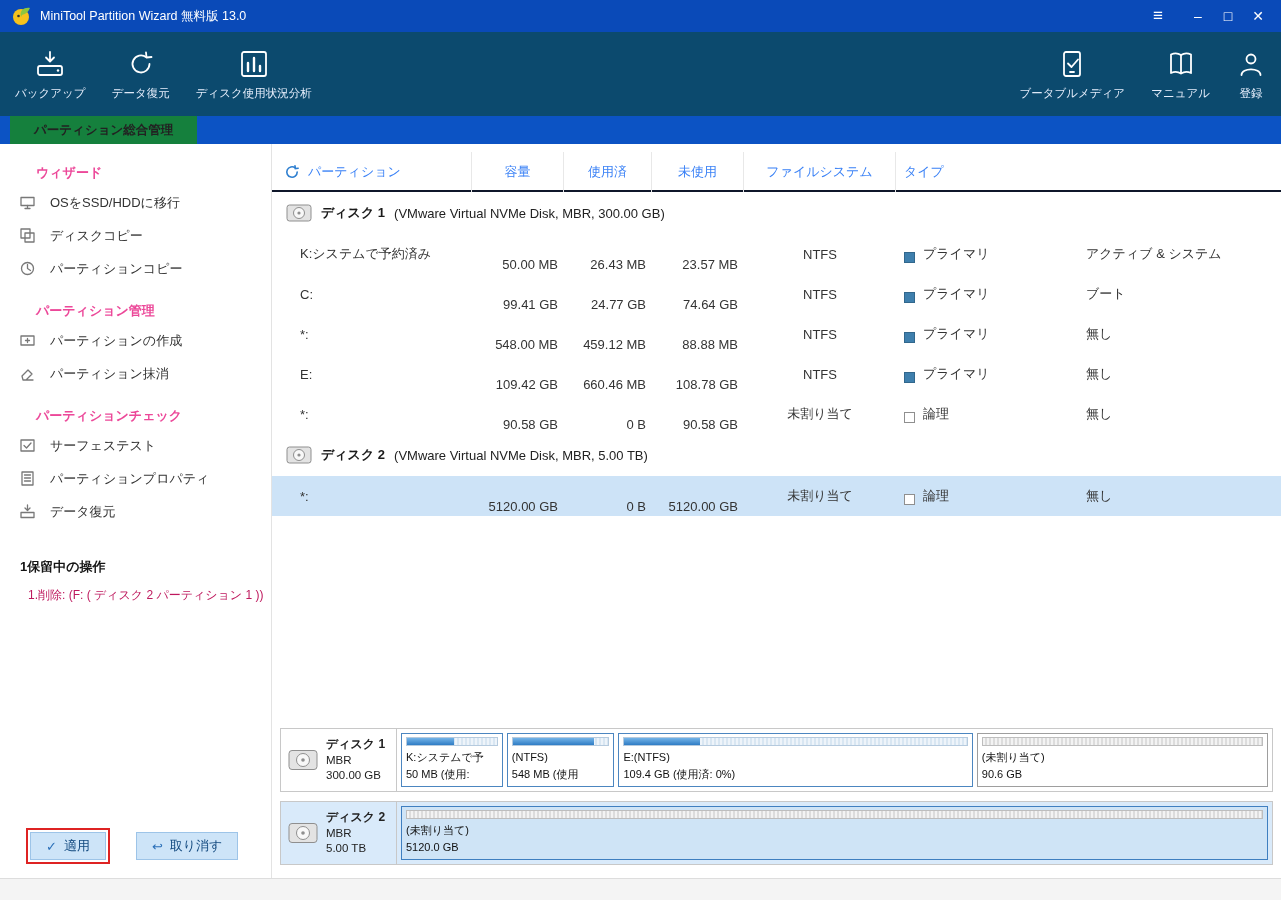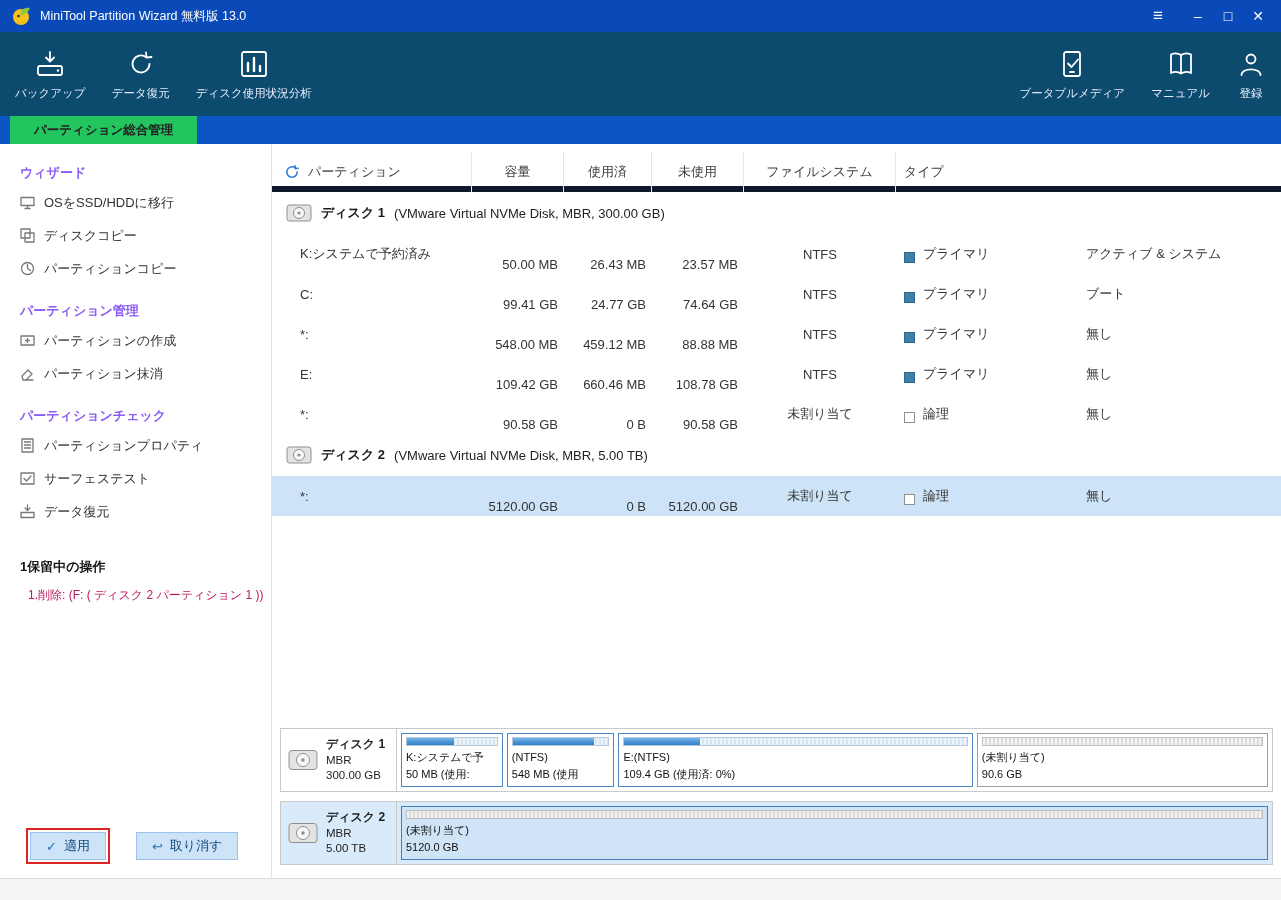--- a/index.html
+++ b/index.html
@@ -17,44 +17,44 @@
   
   .toolbar { height:84px; background:#0c4a6e; display:flex; align-items:center; padding:0 2px; }
   .tool-item { display:flex; flex-direction:column; align-items:center; justify-content:center; padding:0 13px; height:100%; cursor:default; }
   .tool-item .ticon { height:32px; display:flex; align-items:flex-end; }
   .tool-item .tlabel { margin-top:7px; font-size:11.5px; color:#e6eefc; white-space:nowrap; }
   .tool-spacer { flex:1; }
   svg.ti { stroke:#fff; fill:none; stroke-width:1.8; stroke-linecap:round; stroke-linejoin:round; }
 
   
   .tabbar { height:28px; background:#0c53c4; display:flex; align-items:flex-end; padding-left:10px; }
-  .tab { background:#22c55e; height:28px; line-height:28px; padding:0 24px; font-size:12.5px; font-weight:bold; color:#222; white-space:nowrap; }
+  .tab { background:#15803d; height:28px; line-height:28px; padding:0 24px; font-size:12.5px; font-weight:bold; color:#222; white-space:nowrap; }
 
   
   .main { display:flex; height:734px; background:#fff; }
 
   
   .sidebar { width:272px; flex:none; border-right:1px solid #e3e3e3; position:relative; padding:12px 8px 0 20px; }
-  .section-title { font-weight:bold; color:#8b5cf6; margin:17px 0 4px; white-space:nowrap; }
+  .section-title { font-weight:bold; color:#ec4899; margin:17px 16px 4px; white-space:nowrap; }
   .section-title:first-child { margin-top:8px; }
-  .side-item { display:flex; align-items:center; gap:9px; padding:7.5px 0; color:#333; white-space:nowrap; cursor:default; }
+  .side-item { display:flex; align-items:center; gap:15px; padding:7.5px 0; color:#333; white-space:nowrap; cursor:default; }
   svg.si { stroke:#787878; fill:none; stroke-width:1.3; stroke-linecap:round; stroke-linejoin:round; flex:none; }
   .pending-title { font-weight:bold; color:#151515; margin-top:30px; white-space:nowrap; }
   .pending-item { font-size:12px; color:#be185d; margin-top:11px; padding-left:8px; white-space:nowrap; }
   .side-buttons { position:absolute; left:26px; bottom:14px; display:flex; align-items:center; }
   .apply-wrap { border:2px solid #de2323; padding:2px; }
   .btn { display:flex; align-items:center; gap:7px; background:#cde4f8; border:1px solid #9dc4e8; padding:4px 15px; font-size:13px; color:#12497f; white-space:nowrap; cursor:default; }
   .btn .bglyph { color:#2a6fb8; font-size:13px; }
   .undo-margin { margin-left:26px; }
 
   
   .content { flex:1; display:flex; flex-direction:column; min-width:0; }
   .table-area { flex:1; overflow:hidden; padding-top:8px; }
   .t-header, .t-row { display:grid; grid-template-columns:192px 92px 88px 92px 152px 182px minmax(0,1fr); padding:0 10px 0 8px; }
-  .t-header { height:40px; border-bottom:6px solid #0f172a; color:#404040; }
+  .t-header { height:40px; border-bottom:2px solid #0f172a; color:#3b82f6; }
   .t-header > div { border-right:1px solid #e8e8e8; height:40px; display:flex; align-items:center; justify-content:center; white-space:nowrap; overflow:hidden; }
   .t-header > div.hl { justify-content:flex-start; padding-left:8px; }
   .t-header > div.hp { justify-content:flex-start; padding-left:4px; gap:8px; }
   .t-header > div:last-child { border-right:none; }
   .t-row { height:40px; align-items:center; }
   .t-row.selected { background:#cde3f7; }
   .cell-part { padding-left:20px; white-space:nowrap; overflow:hidden; }
   .cell-num { text-align:right; padding-right:6px; white-space:nowrap;margin-top:20px; }
   .cell-fs { text-align:center; white-space:nowrap; }
   .cell-type { display:flex; align-items:flex-end; gap:8px; padding-left:8px; white-space:nowrap; }
@@ -206,31 +206,31 @@
     <div class="side-item">
       <svg class="si" width="15" height="15" viewBox="0 0 15 15">
           <path d="M2 10 l6 -6 4 4 -6 6 H3 Z M6 14 h7"></path>
         </svg>
       <span>パーティション抹消</span>
     </div>
 
     <div class="section-title">パーティションチェック</div>
     <div class="side-item">
       <svg class="si" width="15" height="15" viewBox="0 0 15 15">
+          <rect x="1" y="2" width="13" height="11"></rect>
+          <path d="M4 7.5 l2.5 2.5 L11 5"></path>
+        </svg>
+      <span>サーフェステスト</span>
+    </div>
+    <div class="side-item">
+      <svg class="si" width="15" height="15" viewBox="0 0 15 15">
           <rect x="2" y="1" width="11" height="13"></rect>
           <path d="M4.5 4 h6 M4.5 7 h6 M4.5 10 h6"></path>
         </svg>
       <span>パーティションプロパティ</span>
-    </div>
-    <div class="side-item">
-      <svg class="si" width="15" height="15" viewBox="0 0 15 15">
-          <rect x="1" y="2" width="13" height="11"></rect>
-          <path d="M4 7.5 l2.5 2.5 L11 5"></path>
-        </svg>
-      <span>サーフェステスト</span>
     </div>
     <div class="side-item">
       <svg class="si" width="15" height="15" viewBox="0 0 15 15">
           <rect x="1" y="8.5" width="13" height="5"></rect>
           <path d="M7.5 1 v5 M5 4 l2.5 2.5 L10 4"></path>
         </svg>
       <span>データ復元</span>
     </div>
 
     <div class="pending-title">1保留中の操作</div>

